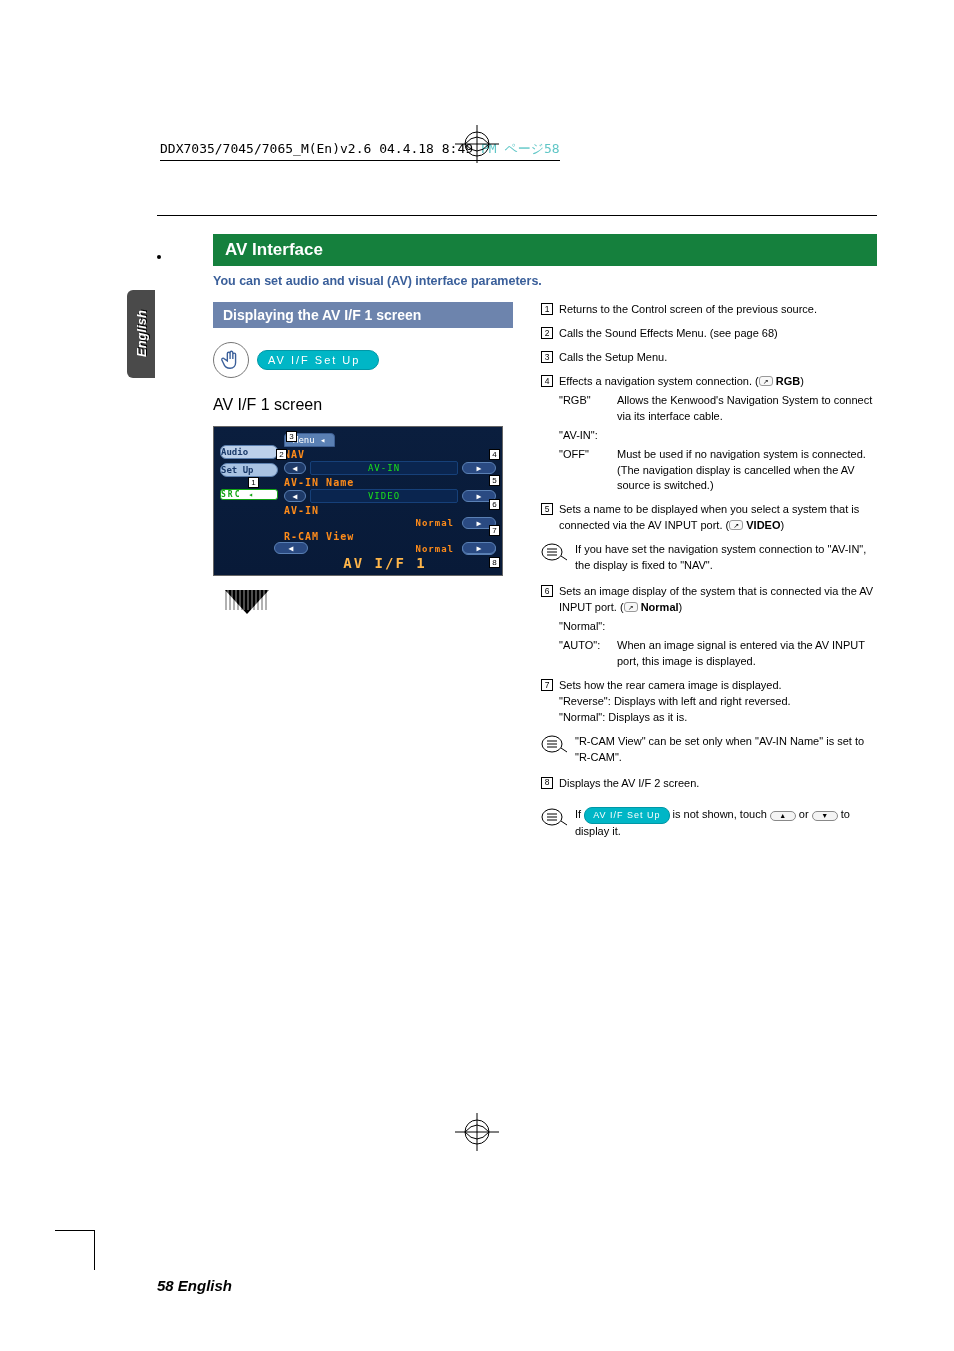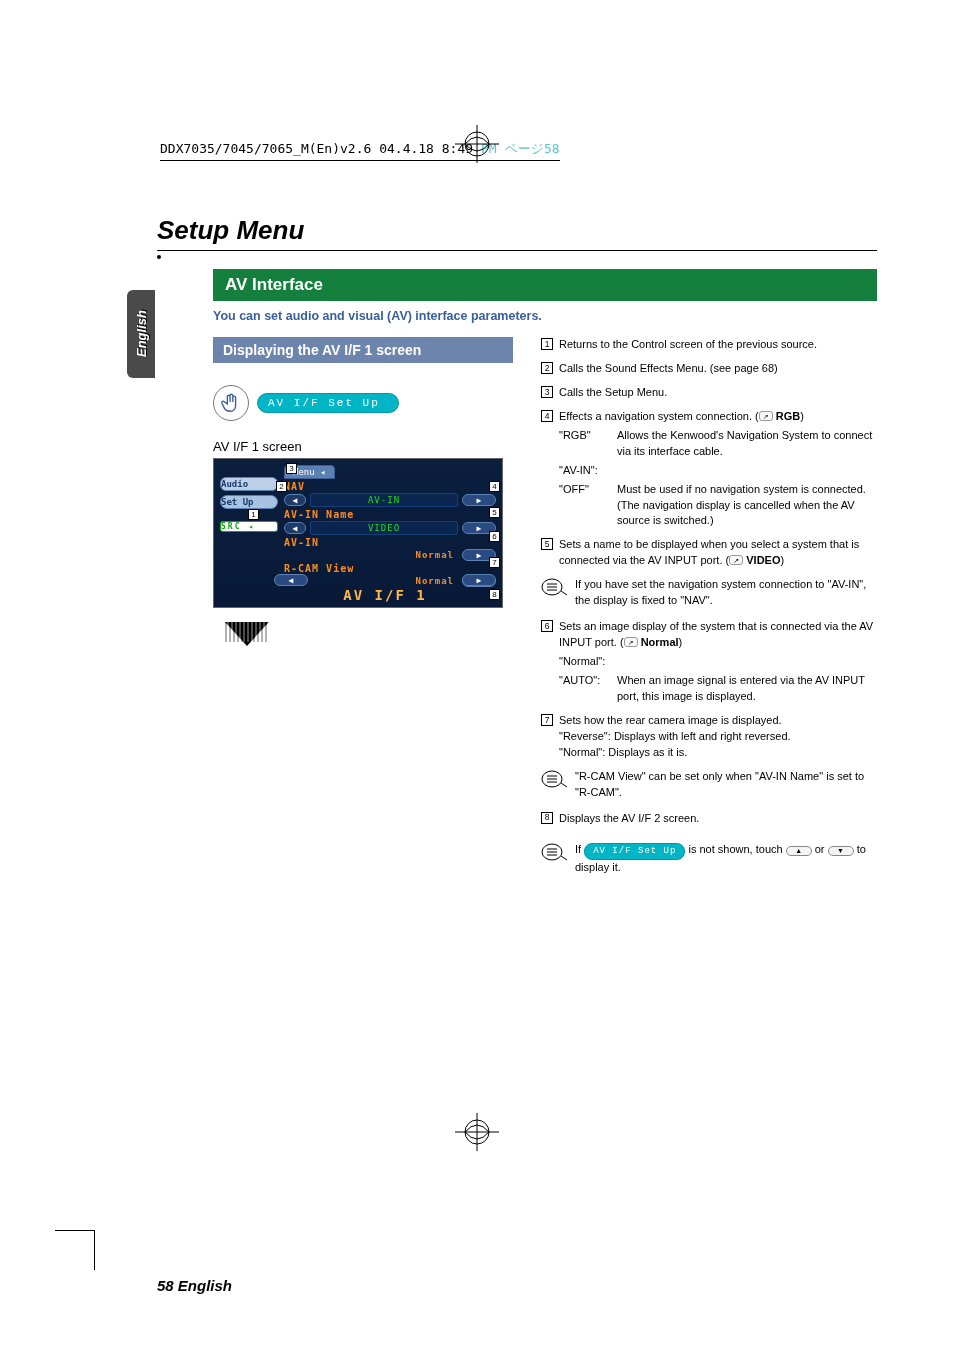--- a/index.html
+++ b/index.html
@@ -45,37 +45,37 @@
   .section-bar {
     background:#15803d; color:#fff; font-weight:bold; font-size:17px;
     padding:6px 12px; margin:0 0 8px 56px;
   }
   .section-sub { color:#3a5f9a; font-weight:bold; font-size:12.5px; margin:0 0 14px 56px; }
 
   .cols { display:flex; margin-left:56px; gap:28px; }
   .col-left { width:300px; }
   .col-right { flex:1; font-size:11px; line-height:1.45; }
 
-  .sub-bar { background:#6d84ad; color:#fff; font-weight:bold; font-size:14px; padding:5px 10px; margin-bottom:22px; }
+  .sub-bar { background:#6d84ad; color:#fff; font-weight:bold; font-size:14px; padding:5px 10px; margin-bottom:14px; }
 
   .pill {
     display:inline-flex; align-items:center; gap:8px; margin-bottom:16px;
   }
   .round-icon {
     width:36px; height:36px; border:1.5px solid #777; border-radius:50%;
     display:flex; align-items:center; justify-content:center; color:#3a5f9a;
   }
   .pill-btn {
-    background:#00b6c6; color:#fff; font-family:Liberation Mono, monospace; font-size:11px;
+    background:#00b6c6; color:#fff; font-family:Liberation Sans, sans-serif; font-size:11px;
     border-radius:12px; padding:3px 18px 3px 10px; letter-spacing:2px;
     display:inline-block; border:1px solid #0097a6;
   }
   .pill-btn.small { font-size:9px; padding:1px 8px; border-radius:8px; letter-spacing:1px;}
 
-  .screen-label { font-size:13px; margin:2px 0 4px; }
+  .screen-label { font-size:16px; margin:2px 0 12px; }
 
   .screenshot {
     width:290px; height:150px; background:linear-gradient(#0a1e3e,#081a38);
     border:1px solid #666; position:relative; font-family:monospace; color:#fff;
   }
   .ss-left { position:absolute; left:6px; top:14px; width:58px; }
   .ss-chip { background:#bcd0ea; color:#1a3a6a; border:1px solid #5b7fae; border-radius:6px;
     font-size:9px; padding:1px 0; margin-bottom:4px; font-weight:bold;}
   .ss-chip.pill2 { border-radius:10px; background:#a8c2e2;}
   .ss-chip.src { background:#fff; color:#13a513; border-color:#13a513; letter-spacing:2px; font-size:8px; border-radius:3px; padding:0;}
@@ -151,21 +151,20 @@
         <path d="M18 19 Q30 5 42 19" fill="none" stroke="#000"></path>
         <path d="M18 19 Q30 33 42 19" fill="none" stroke="#000"></path>
       </svg>
   </div>
 
   <div class="edge-top">
       <div class="d"></div>
     </div>
 
   <div class="content">
-    <div class="main-title">Setup Menu</div>
     <hr class="title-rule">
 
     <div class="lang-tab">English</div>
 
     <div class="section-bar">AV Interface</div>
     <div class="section-sub">You can set audio and visual (AV) interface parameters.</div>
 
     <div class="cols">
       <div class="col-left">
         <div class="sub-bar">Displaying the AV I/F 1 screen</div>

